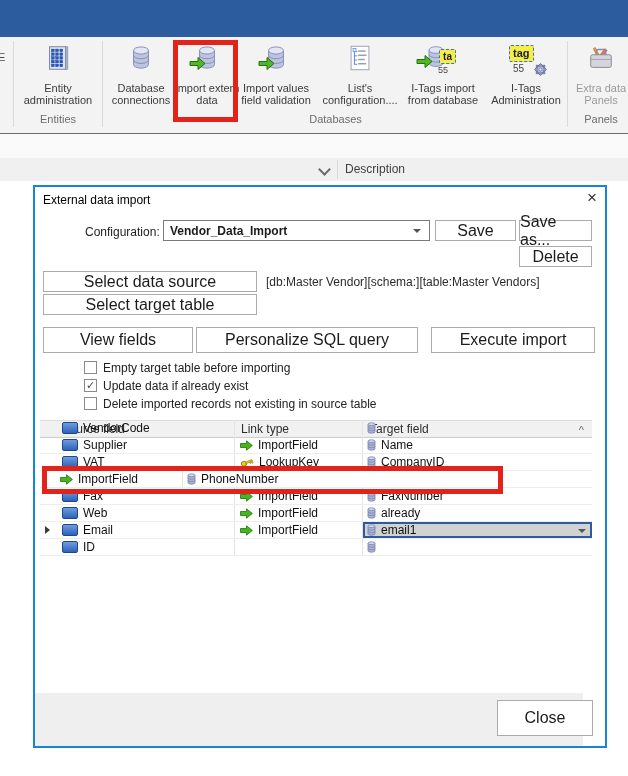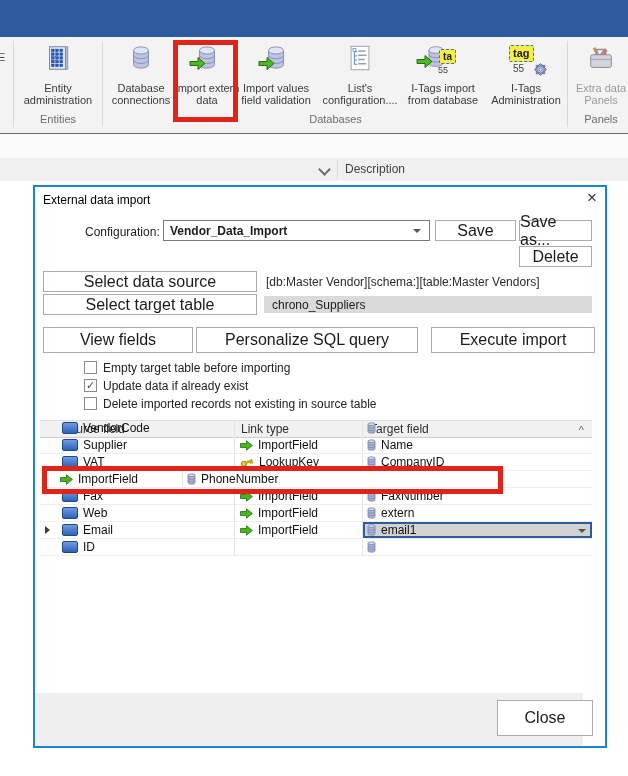--- a/index.html
+++ b/index.html
@@ -237,21 +237,20 @@
     <span class="dd-arrow"></span>
   </div>
   <div class="btn" style="left:400px;top:33px;width:81px;height:21px">Save</div>
   <div class="btn" style="left:484px;top:33px;width:73px;height:21px">Save as...</div>
   <div class="btn" style="left:484px;top:59px;width:73px;height:21px">Delete</div>
 
   <div class="btn" style="left:8px;top:84px;width:214px;height:21px">Select data source</div>
   <div class="dsvalue">[db:Master Vendor][schema:][table:Master Vendors]</div>
 
   <div class="btn" style="left:8px;top:107px;width:214px;height:21px">Select target table</div>
-  <div class="grayfield" style="left:229px;top:109px;width:328px;height:17px;padding-left:8px">chrono_Suppliers</div>
 
   <div class="btn" style="left:8px;top:140px;width:150px;height:26px">View fields</div>
   <div class="btn" style="left:161px;top:140px;width:222px;height:26px">Personalize SQL query</div>
   <div class="btn" style="left:396px;top:140px;width:164px;height:26px">Execute import</div>
 
   <div class="cbrow" style="top:173px">
     <span class="cb"></span>
     <span class="cblabel">Empty target table before importing</span>
   </div>
   <div class="cbrow" style="top:191px">
@@ -406,21 +405,21 @@
             <span class="txt">ImportField</span>
           </div>
           <div class="gcell c-tgt">
             <span>
               <svg class="svgicon" width="9" height="12" viewBox="0 0 9 12">
                 <path d="M1 2.2 V9.8 A3.5 1.4 0 0 0 8 9.8 V2.2 Z" fill="#aab3d4" stroke="#6f79a4" stroke-width="0.7"></path>
                 <ellipse cx="4.5" cy="2.2" rx="3.5" ry="1.4" fill="#d4daee" stroke="#6f79a4" stroke-width="0.7"></ellipse>
                 <path d="M1 4.8 A3.5 1.4 0 0 0 8 4.8 M1 7.3 A3.5 1.4 0 0 0 8 7.3" fill="none" stroke="#6f79a4" stroke-width="0.6"></path>
               </svg>
             </span>
-            <span class="txt">extern</span>
+            <span class="txt">already</span>
           </div>
         </div>
         <div class="grow">
           <div class="gcell c-gut">
             <span class="rowmark"></span>
           </div>
           <div class="gcell c-src">
             <span class="sficon"></span>
             <span class="txt">Email</span>
           </div>

